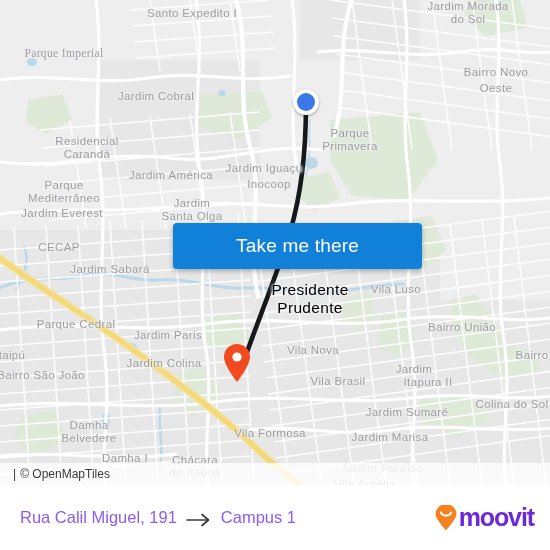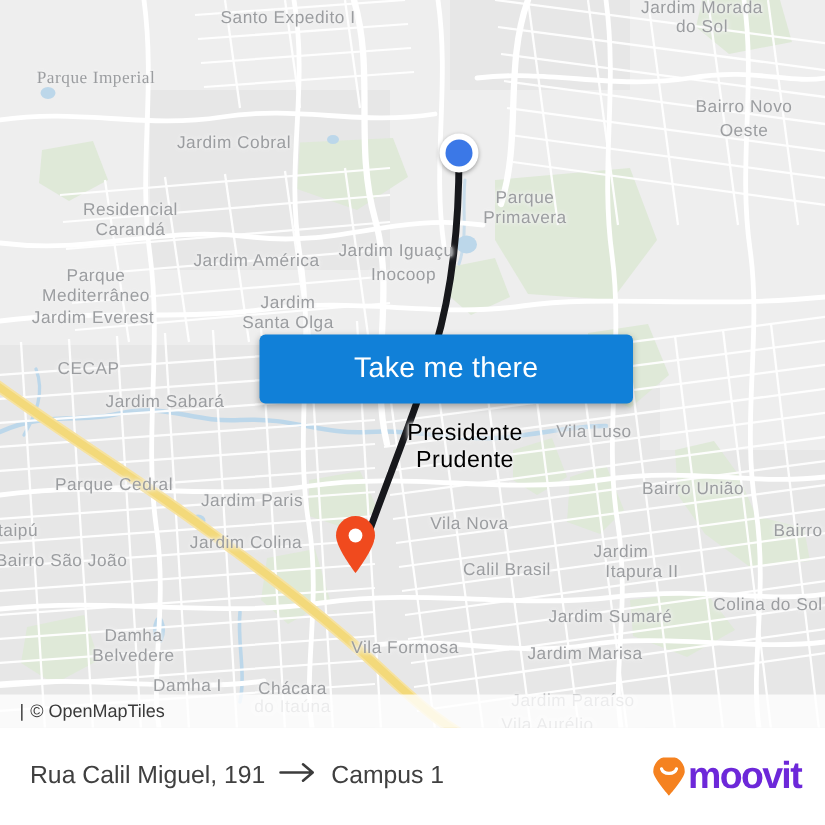--- a/index.html
+++ b/index.html
@@ -74,22 +74,22 @@
   .attrib .sep{margin:0 4px;color:#3a3a3a;}
 
   
   .footer{
     position:absolute;left:0;top:485px;width:550px;height:65px;
     background:#ffffff;
     display:flex;align-items:center;
     box-sizing:border-box;padding:0 16px 0 20px;
   }
   .route-text{
-    display:flex;align-items:flex-start;
-    font-size:16.5px;color:#404040;white-space:nowrap;
+    display:flex;align-items:flex-end;
+    font-size:16.5px;color:#8b5cf6;white-space:nowrap;
   }
   .route-arrow{margin:0 9px;display:flex;align-items:center;}
   .logo{margin-left:auto;display:flex;align-items:center;}
   .logo-word{
     font-size:25px;font-weight:bold;color:#6d28d9;
     letter-spacing:-1.1px;margin-left:1px;
     font-family:"Liberation Sans", sans-serif;
   }
 </style>
 </head>
@@ -217,21 +217,21 @@
         <div class="maplabel" style="left: 76px; top: 324px;">Parque Cedral</div>
         <div class="maplabel" style="left: 462px; top: 327px;">Bairro União</div>
         <div class="maplabel" style="left: 168px; top: 335px;">Jardim Paris</div>
         <div class="maplabel" style="left: 313px; top: 350px; text-align: center;">Vila Nova</div>
         <div class="maplabel" style="left: 164px; top: 363px;">Jardim Colina</div>
         <div class="maplabel" style="left: 12px; top: 355px;">taipú</div>
         <div class="maplabel" style="left: 41px; top: 375px;">Bairro São João</div>
         <div class="maplabel" style="left: 532px; top: 355px;">Bairro</div>
         <div class="maplabel" style="left: 414px; top: 369px;">Jardim</div>
         <div class="maplabel" style="left: 428px; top: 382px;">Itapura II</div>
-        <div class="maplabel" style="left: 338px; top: 381px;">Calil Brasil</div>
+        <div class="maplabel" style="left: 338px; top: 381px;">Vila Brasil</div>
         <div class="maplabel" style="left: 512px; top: 404px;">Colina do Sol</div>
         <div class="maplabel" style="left: 407px; top: 412px;">Jardim Sumaré</div>
         <div class="maplabel" style="left: 89px; top: 425px;">Damha</div>
         <div class="maplabel" style="left: 89px; top: 438px;">Belvedere</div>
         <div class="maplabel" style="left: 270px; top: 433px;">Vila Formosa</div>
         <div class="maplabel" style="left: 390px; top: 437px;">Jardim Marisa</div>
         <div class="maplabel" style="left: 125px; top: 458px;">Damha I</div>
         <div class="maplabel" style="left: 195px; top: 460px;">Chácara</div>
         <div class="maplabel" style="left: 195px; top: 472px;">do Itaúna</div>
         <div class="maplabel" style="left: 382px; top: 468px;">Jardim Paraíso</div>

